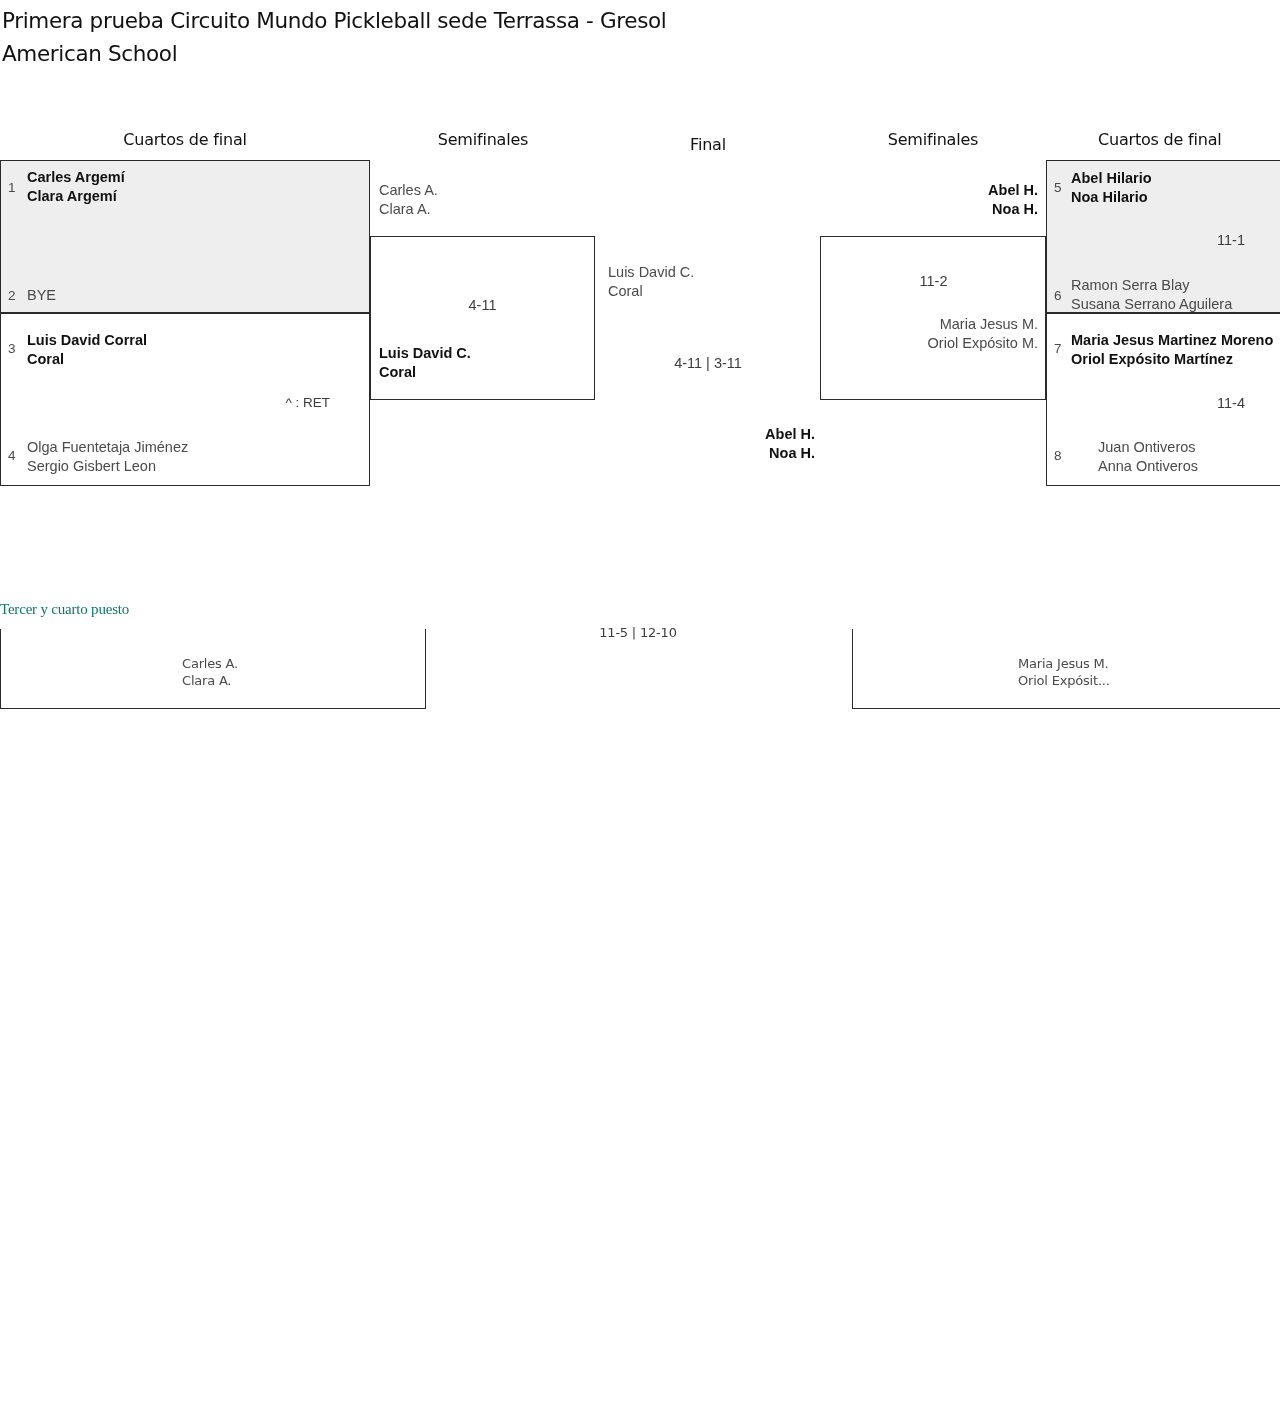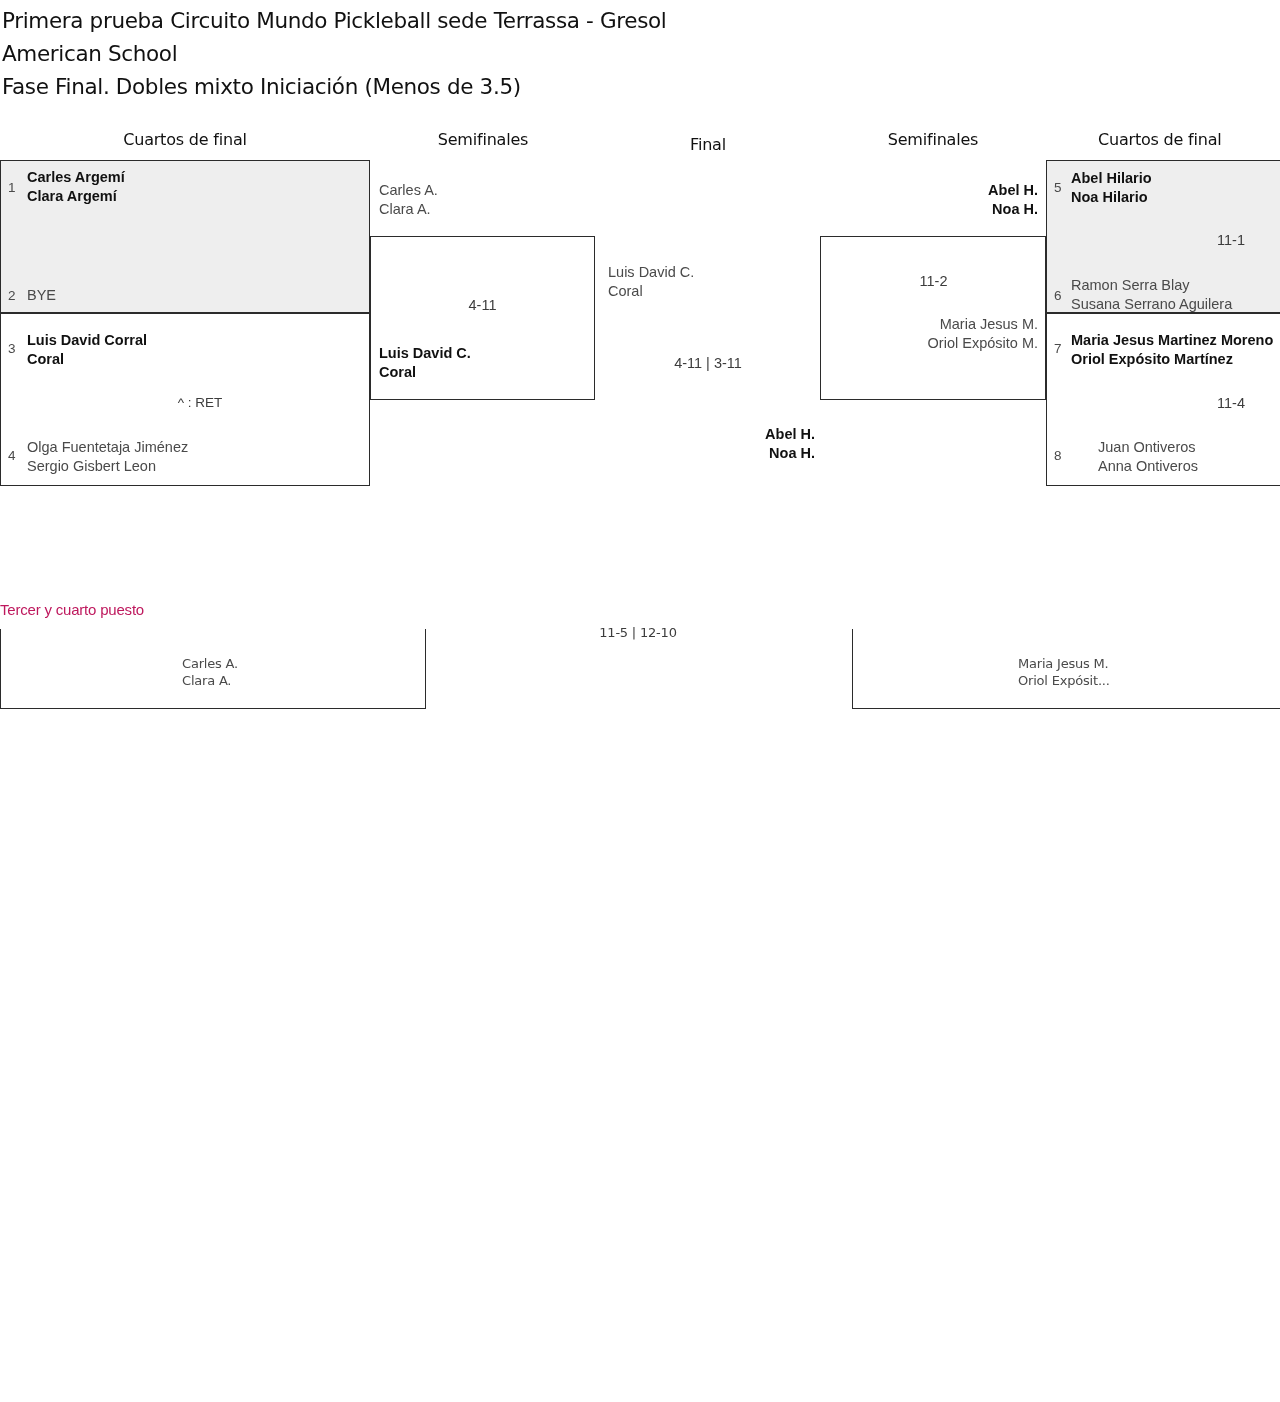--- a/index.html
+++ b/index.html
@@ -105,24 +105,24 @@
     position: absolute;
     font-size: 13.5px;
     color: #3c3c3c;
     white-space: nowrap;
     text-align: center;
   }
 
   
   .sec-title {
     position: absolute;
-    font-family: Liberation Sans, sans-serif;
+    font-family: Liberation Serif, serif;
     font-size: 15px;
     letter-spacing: -0.2px;
-    color: #be185d;
+    color: #0f766e;
     white-space: nowrap;
   }
   .ent.cond {
     font-family: "DejaVu Sans", sans-serif;
     font-size: 13px;
     line-height: 17px;
     letter-spacing: -0.2px;
   }
   .score.cond {
     font-family: "DejaVu Sans", sans-serif;
@@ -131,21 +131,20 @@
   }
 </style>
 </head>
 <body>
 
 <div class="header">
 
   <div class="title-block">
     <div class="title-line">Primera prueba Circuito Mundo Pickleball sede Terrassa - Gresol</div>
     <div class="title-line">American School</div>
-    <div class="title-line">Fase Final. Dobles mixto Iniciación (Menos de 3.5)</div>
   </div>
 
 </div>
 
 <div class="round-head" style="left:60px; top:130px; width:250px;">Cuartos de final</div>
 <div class="round-head" style="left:383px; top:130px; width:200px;">Semifinales</div>
 <div class="round-head" style="left:632px; top:135px; width:152px;">Final</div>
 <div class="round-head" style="left:833px; top:130px; width:200px;">Semifinales</div>
 <div class="round-head" style="left:1098px; top:130px; width:250px; text-align:left;">Cuartos de final</div>
 
@@ -168,21 +167,21 @@
   <span>Luis David Corral</span><br>
   <span>Coral</span>
 </div>
 
 <span class="seed" style="left:8px; top:448px;">4</span>
 <div class="ent" style="left:27px; top:438px;">
   <span>Olga Fuentetaja Jiménez</span><br>
   <span>Sergio Gisbert Leon</span>
 </div>
 
-<div class="note" style="left:70px; top:395px; width:260px;">^ : RET</div>
+<div class="note" style="left:70px; top:395px; width:260px;text-align:right;">^ : RET</div>
 
 <div class="bx" style="left:370px; top:236px; width:225px; height:164px;"></div>
 
 <div class="ent" style="left:379px; top:181px;">
   <span>Carles A.</span><br>
   <span>Clara A.</span>
 </div>
 
 <div class="ent win" style="left:379px; top:344px;">
   <span>Luis David C.</span><br>

